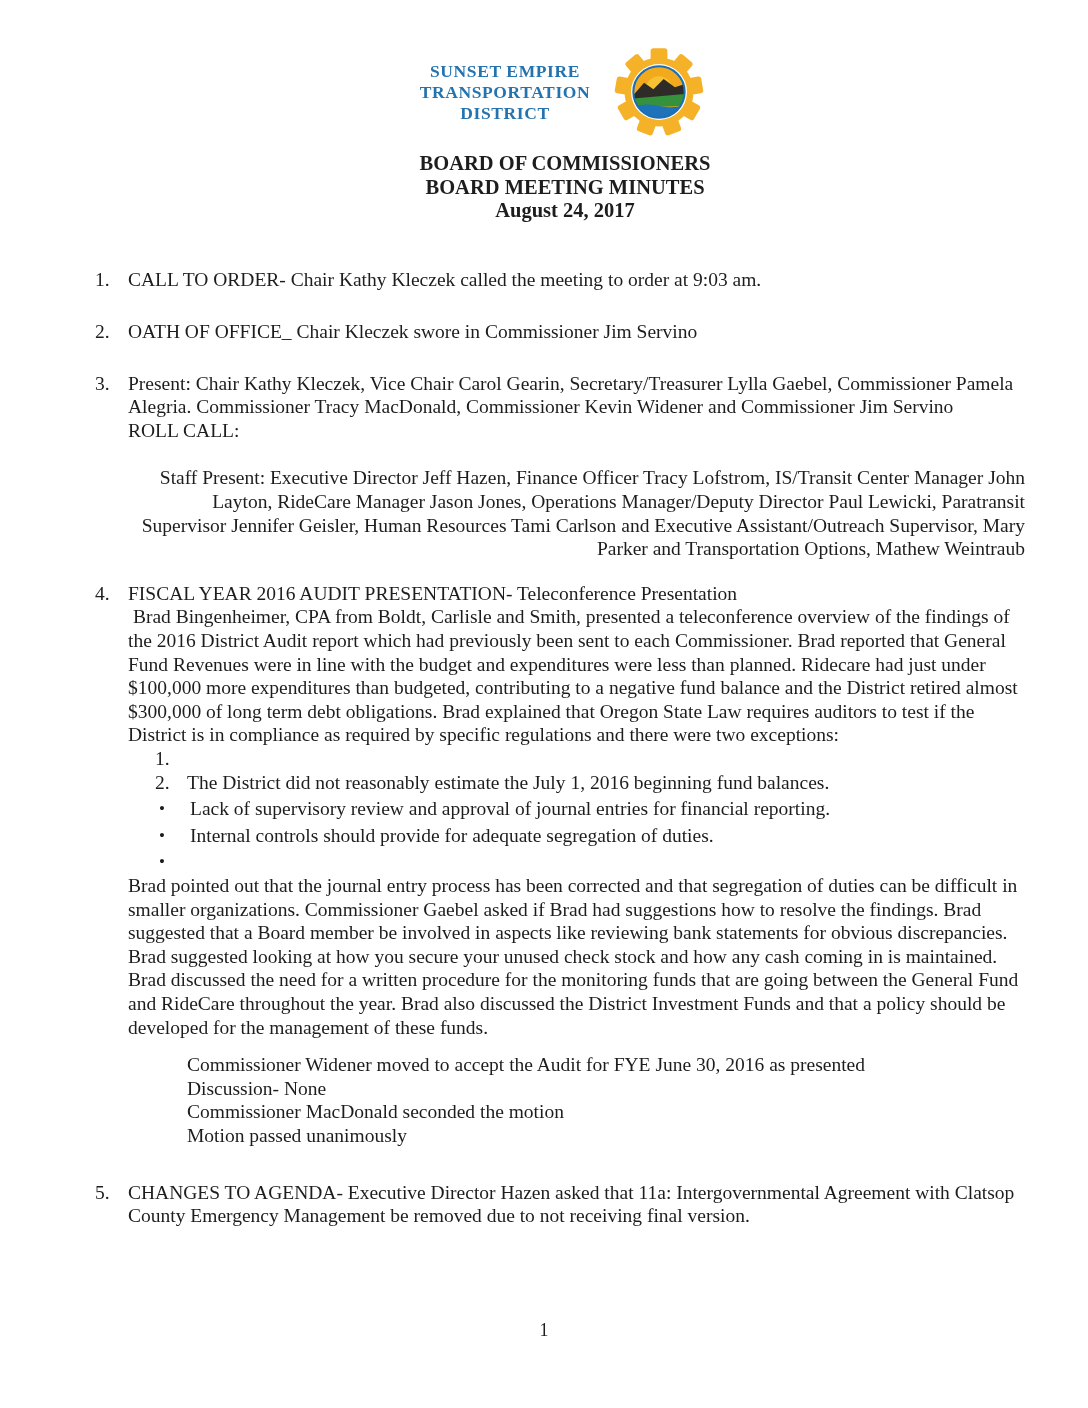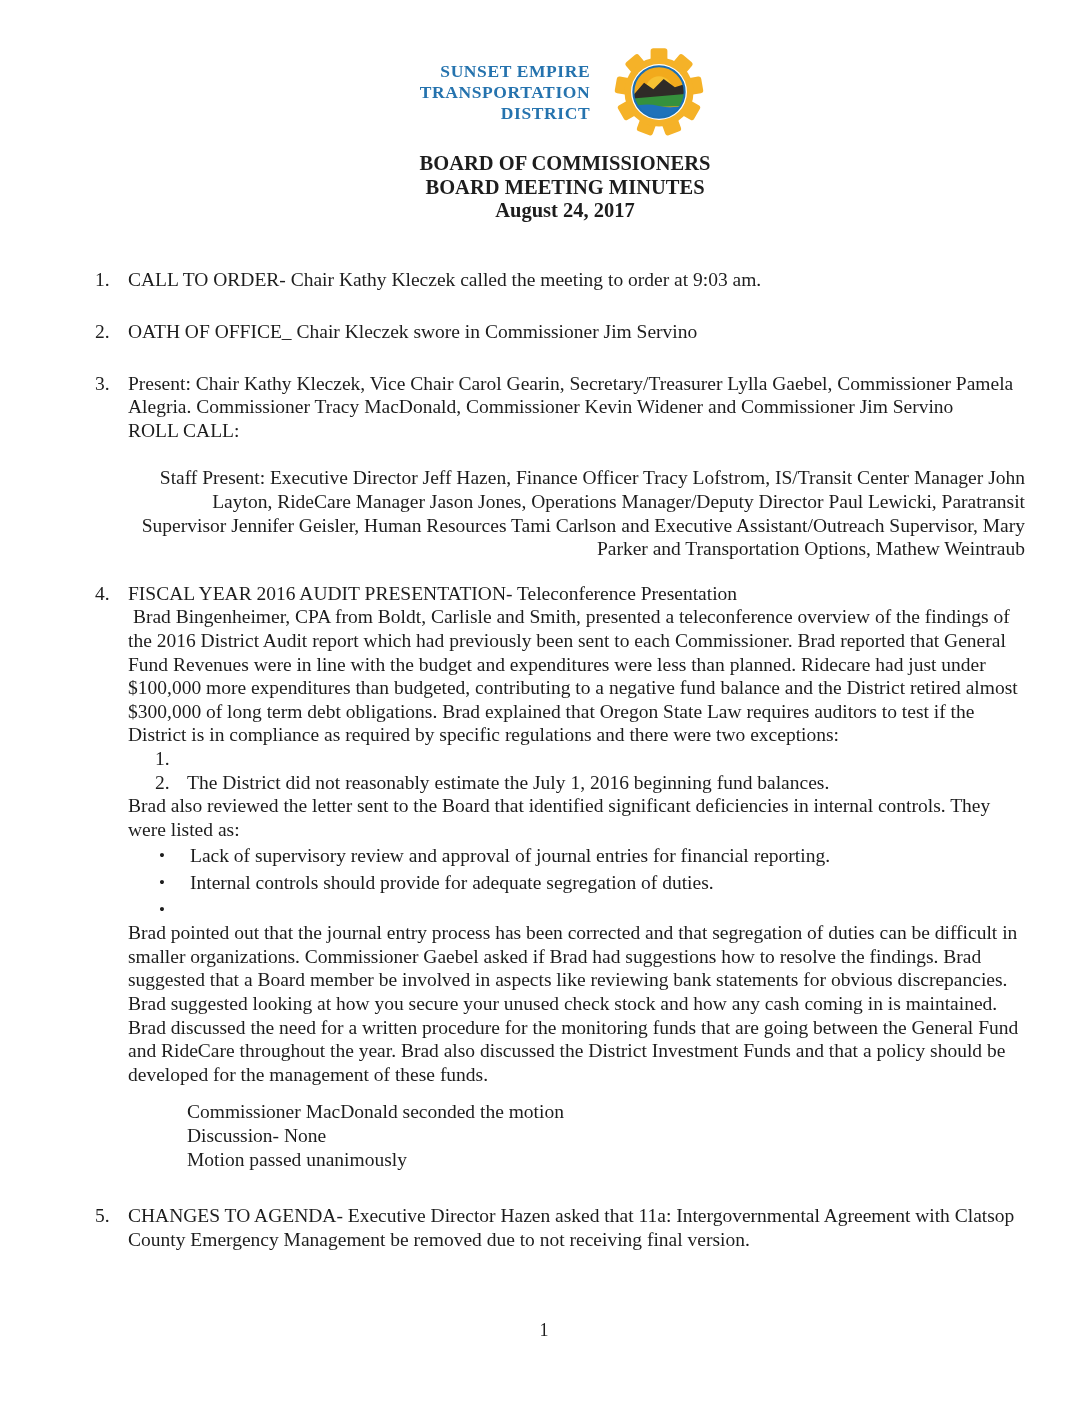--- a/index.html
+++ b/index.html
@@ -17,21 +17,21 @@
   }
   
   .header{padding-top:36px;}
   .logo-row{
     display:flex;justify-content:center;align-items:center;
     gap:12px;transform:translateX(24px);
   }
   .logo-text{
     font-weight:bold;
     font-size:17.5px;line-height:21px;
-    text-align:right;letter-spacing:0.6px;
+    text-align:center;letter-spacing:0.6px;
   }
   .gear{display:block;}
   .doc-titles{
     margin-top:4px;
     text-align:center;
     transform:translateX(21px);
     font-weight:bold;
     font-size:20.5px;line-height:23.5px;
   }
   
@@ -134,39 +134,39 @@
         <div class="prewrap"> Brad Bingenheimer, CPA from Boldt, Carlisle and Smith, presented a teleconference overview of the findings of the 2016 District Audit report which had previously been sent to each Commissioner. Brad reported that General Fund Revenues were in line with the budget and expenditures were less than planned. Ridecare had just under $100,000 more expenditures than budgeted, contributing to a negative fund balance and the District retired almost $300,000 of long term debt obligations. Brad explained that Oregon State Law requires auditors to test if the District is in compliance as required by specific regulations and there were two exceptions:</div>
 
         <div class="subnum-row">
           <div class="snum">1.</div>
         </div>
         <div class="subnum-row">
           <div class="snum">2.</div>
           <div>The District did not reasonably estimate the July 1, 2016 beginning fund balances.</div>
         </div>
 
-        <div>Brad also reviewed the letter sent to the Board that identified significant deficiencies in internal controls. They were listed as:</div>
 
         <div class="bullet-row">
           <div class="dot">•</div>
           <div>Lack of supervisory review and approval of journal entries for financial reporting.</div>
         </div>
         <div class="bullet-row">
           <div class="dot">•</div>
           <div>Internal controls should provide for adequate segregation of duties.</div>
         </div>
         <div class="bullet-row">
           <div class="dot">•</div>
         </div>
 
         <div>Brad pointed out that the journal entry process has been corrected and that segregation of duties can be difficult in smaller organizations. Commissioner Gaebel asked if Brad had suggestions how to resolve the findings. Brad suggested that a Board member be involved in aspects like reviewing bank statements for obvious discrepancies. Brad suggested looking at how you secure your unused check stock and how any cash coming in is maintained. Brad discussed the need for a written procedure for the monitoring funds that are going between the General Fund and RideCare throughout the year. Brad also discussed the District Investment Funds and that a policy should be developed for the management of these funds.</div>
 
         <div class="motion-block">
+          <div>Commissioner Widener moved to accept the Audit for FYE June 30, 2016 as presented</div>
+          <div>Discussion- None</div>
           <div>Commissioner MacDonald seconded the motion</div>
-          <div>Discussion- None</div>
           <div>Motion passed unanimously</div>
         </div>
       </div>
     </div>
 
     <div class="item mt-item5">
       <div class="num">5.</div>
       <div class="body">CHANGES TO AGENDA- Executive Director Hazen asked that 11a: Intergovernmental Agreement with Clatsop County Emergency Management be removed due to not receiving final version.</div>
     </div>
 

